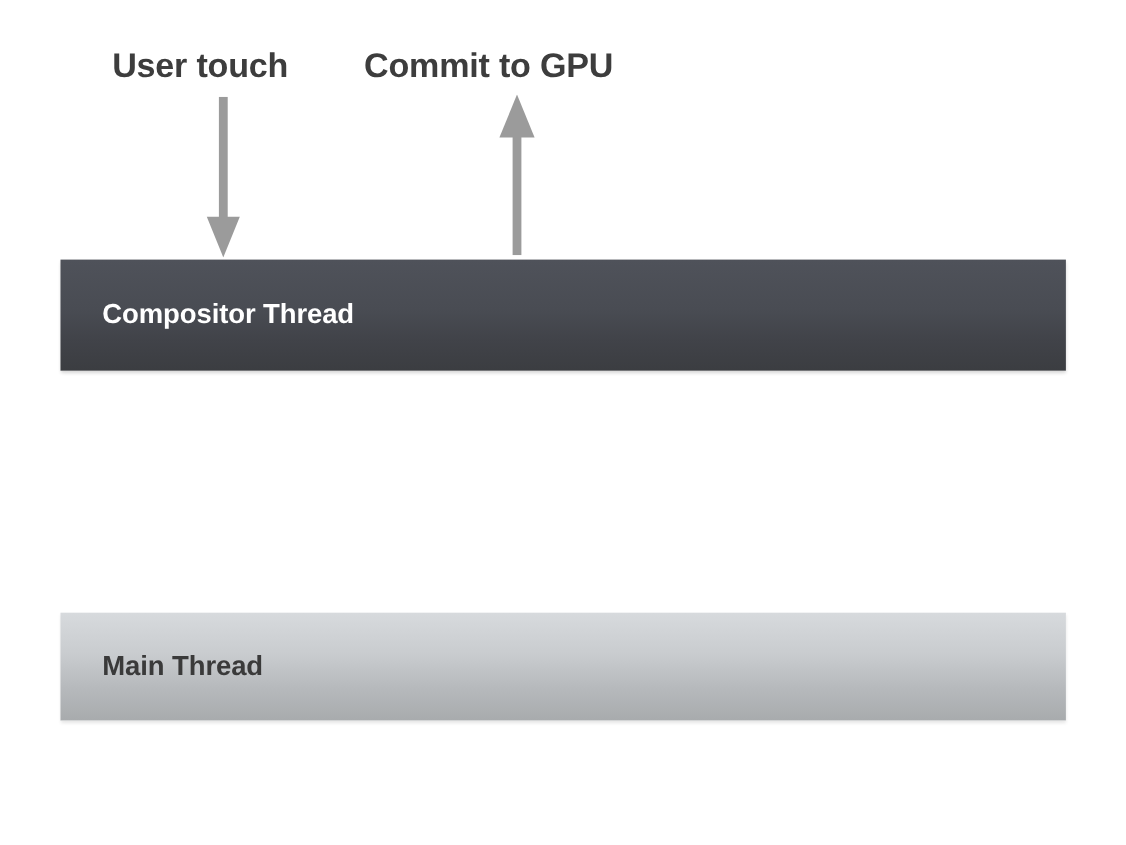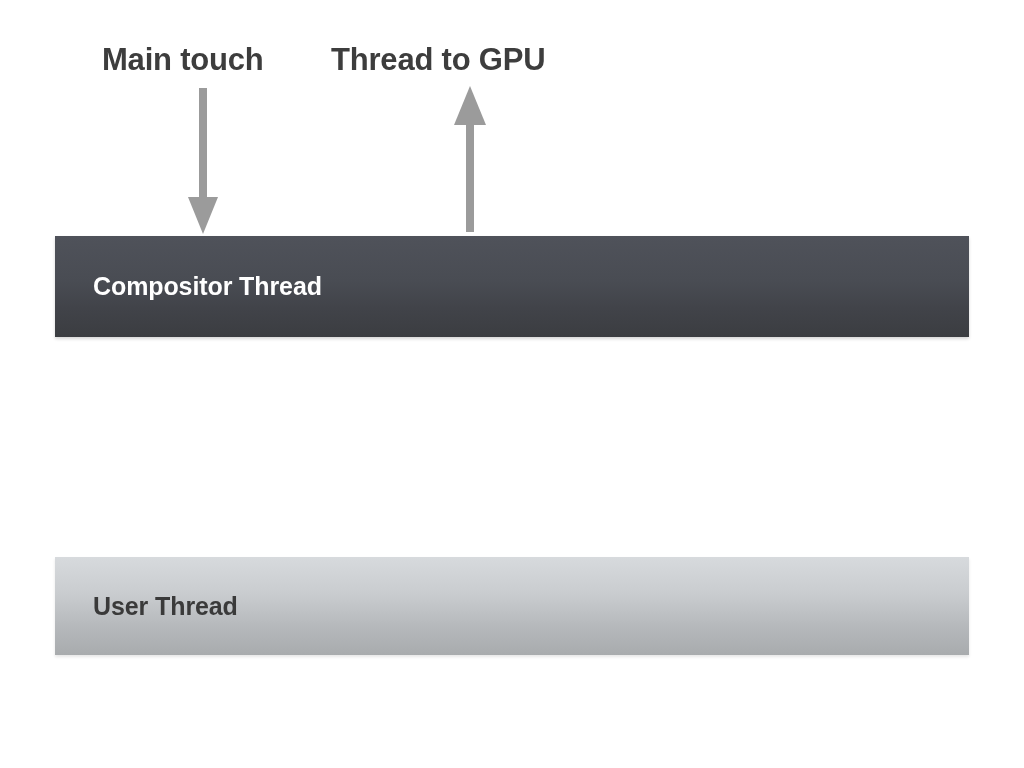--- a/index.html
+++ b/index.html
@@ -98,39 +98,39 @@
   }
   #lane-main .lane-label {
     color: #3a3a3a;
   }
 </style>
 </head>
 <body>
 
 <div id="canvas">
 
-  <div class="annotation-label" id="label-user-touch">Main touch</div>
+  <div class="annotation-label" id="label-user-touch">User touch</div>
 
-  <div class="annotation-label" id="label-commit-gpu">Thread to GPU</div>
+  <div class="annotation-label" id="label-commit-gpu">Commit to GPU</div>
 
   <svg class="arrow" id="arrow-user-touch" viewBox="0 0 44 146">
     <g fill="#9b9b9b">
       <rect x="18" y="0" width="8" height="113"></rect>
       <polygon points="7,109 37,109 22,146"></polygon>
     </g>
   </svg>
 
   <svg class="arrow" id="arrow-commit-gpu" viewBox="0 0 44 146">
     <g fill="#9b9b9b">
       <rect x="18" y="36" width="8" height="110"></rect>
       <polygon points="22,0 38,39 6,39"></polygon>
     </g>
   </svg>
 
   <div class="lane" id="lane-compositor">
     <span class="lane-label">Compositor Thread</span>
   </div>
 
   <div class="lane" id="lane-main">
-    <span class="lane-label">User Thread</span>
+    <span class="lane-label">Main Thread</span>
   </div>
 
 </div>
 
 </body></html>

